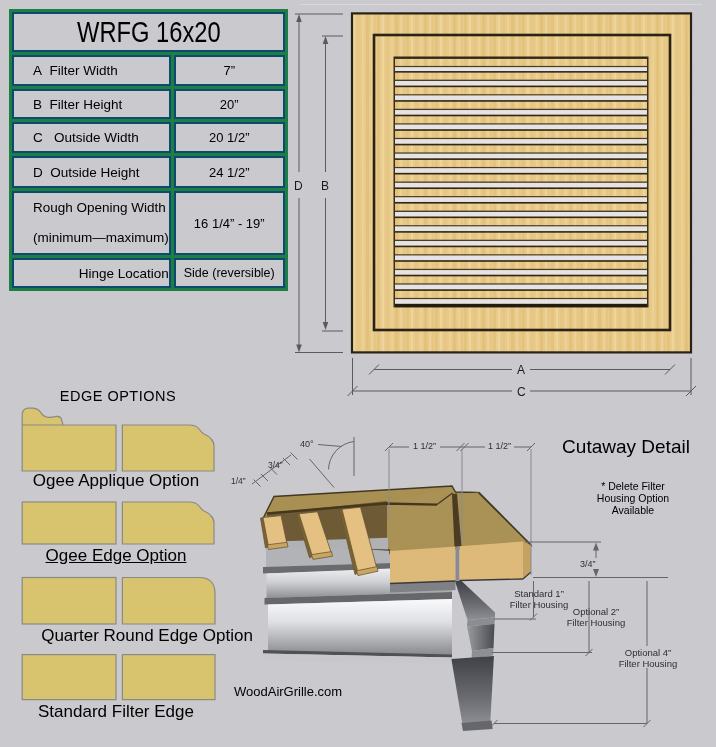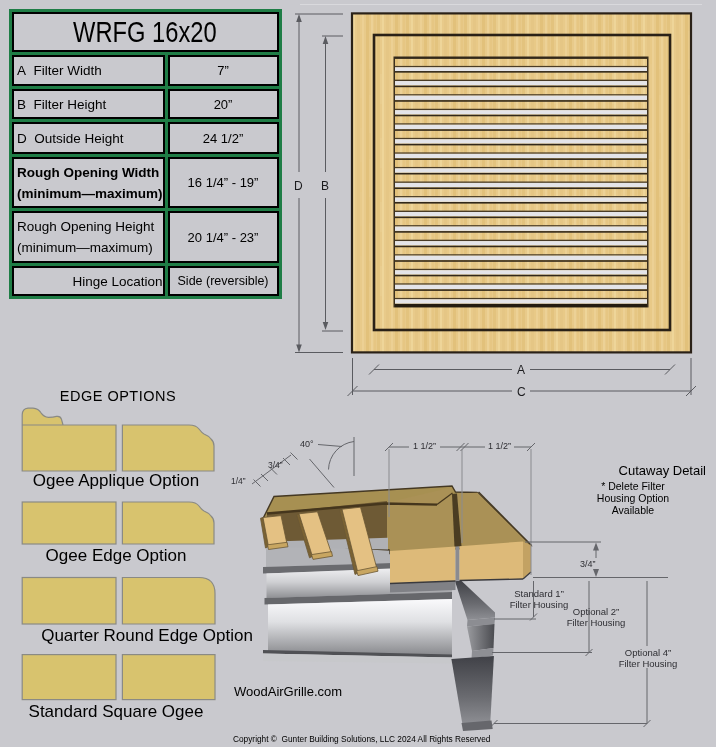--- a/index.html
+++ b/index.html
@@ -1,21 +1,21 @@
 <!DOCTYPE html>
 <html><head>
 <meta charset="utf-8">
 <style>
   html,body{margin:0;padding:0;}
   #page{position:relative;width:716px;height:747px;background:#c9c9ce;overflow:hidden;
         font-family:"Liberation Sans",sans-serif;}
   #spec{position:absolute;left:9px;top:9px;border-collapse:separate;border-spacing:3px;
         background:#1f7d46;table-layout:fixed;}
-  #spec td{background:#c9c9ce;border:2px solid #000000;color:#000;padding:0;}
-  #spec td.l{padding-left:3px;font-size:13.5px;white-space:nowrap;}
+  #spec td{background:#c9c9ce;border:2px solid #0c4a6e;color:#000;padding:0;}
+  #spec td.l{padding-left:19px;font-size:13.5px;white-space:nowrap;}
   #spec td.v{text-align:center;font-size:13px;white-space:nowrap;}
   .abs{position:absolute;}
 </style>
 </head>
 <body>
 <div id="page">
   <table id="spec">
     <colgroup>
         <col style="width:145px">
         <col style="width:111px">
@@ -26,30 +26,30 @@
         </tr>
     <tr>
           <td class="l" style="height:27px;">A&nbsp;&nbsp;Filter Width</td>
           <td class="v">7”</td>
         </tr>
     <tr>
           <td class="l" style="height:26px;margin-top:36px;">B&nbsp;&nbsp;Filter Height</td>
           <td class="v">20”</td>
         </tr>
     <tr>
+          <td class="l" style="height:27px;">C&nbsp;&nbsp;&nbsp;Outside Width</td>
+          <td class="v">20 1/2”</td>
+        </tr>
+    <tr>
           <td class="l" style="height:28px;">D&nbsp;&nbsp;Outside Height</td>
           <td class="v">24 1/2”</td>
         </tr>
     <tr>
-          <td class="l" style="height:47px;line-height:21px;font-weight:bold;">Rough Opening Width<br>(minimum—maximum)</td>
+          <td class="l" style="height:47px;line-height:30px;">Rough Opening Width<br>(minimum—maximum)</td>
           <td class="v">16 1/4” - 19”</td>
-        </tr>
-    <tr>
-          <td class="l" style="height:48px;line-height:21px;">Rough Opening Height<br>(minimum—maximum)</td>
-          <td class="v">20 1/4” - 23”</td>
         </tr>
     <tr>
           <td class="l" style="height:26px;text-align:right;">Hinge Location</td>
           <td class="v" style="font-size:12.5px;">Side (reversible)</td>
         </tr>
   </tbody>
     </table>
 
   <svg class="abs" style="left:0;top:0" width="716" height="747" viewBox="0 0 716 747">
     <defs>
@@ -325,20 +325,19 @@
       <text x="596" y="625.5" text-anchor="middle" font-size="9.5">Filter Housing</text>
       <rect x="618" y="646" width="60" height="22" fill="#c9c9ce"></rect>
       <text x="648" y="656" text-anchor="middle" font-size="9.5">Optional 4”</text>
       <text x="648" y="666.5" text-anchor="middle" font-size="9.5">Filter Housing</text>
     </g>
     </g>
   </svg>
 
   <div class="abs" style="left:28px;top:388px;width:180px;text-align:center;font-size:14.5px;letter-spacing:.5px;">EDGE OPTIONS</div>
   <div class="abs" style="left:0px;top:471px;width:232px;text-align:center;font-size:17px;">Ogee Applique Option</div>
-  <div class="abs" style="left:0px;top:546px;width:232px;text-align:center;font-size:17px;">Ogee Edge Option</div>
+  <div class="abs" style="left:0px;top:546px;width:232px;text-align:center;font-size:17px;text-decoration:underline;">Ogee Edge Option</div>
   <div class="abs" style="left:0px;top:626px;width:222px;text-align:center;font-size:17px;margin-left:36px;">Quarter Round Edge Option</div>
-  <div class="abs" style="left:0px;top:702px;width:232px;text-align:center;font-size:17px;">Standard Square Ogee</div>
-  <div class="abs" style="left:546px;top:463px;width:160px;text-align:right;font-size:13px;">Cutaway Detail</div>
+  <div class="abs" style="left:0px;top:702px;width:232px;text-align:center;font-size:17px;">Standard Filter Edge</div>
+  <div class="abs" style="left:546px;top:436px;width:160px;text-align:center;font-size:19px;">Cutaway Detail</div>
   <div class="abs" style="left:570px;top:480px;width:126px;text-align:center;font-size:10.5px;line-height:12px;">* Delete Filter<br>Housing Option<br>Available</div>
   <div class="abs" style="left:234px;top:684px;font-size:13px;">WoodAirGrille.com</div>
-  <div class="abs" style="left:233px;top:734px;font-size:8.3px;">Copyright ©&nbsp; Gunter Building Solutions, LLC 2024 All Rights Reserved</div>
 </div>
 
 </body></html>

